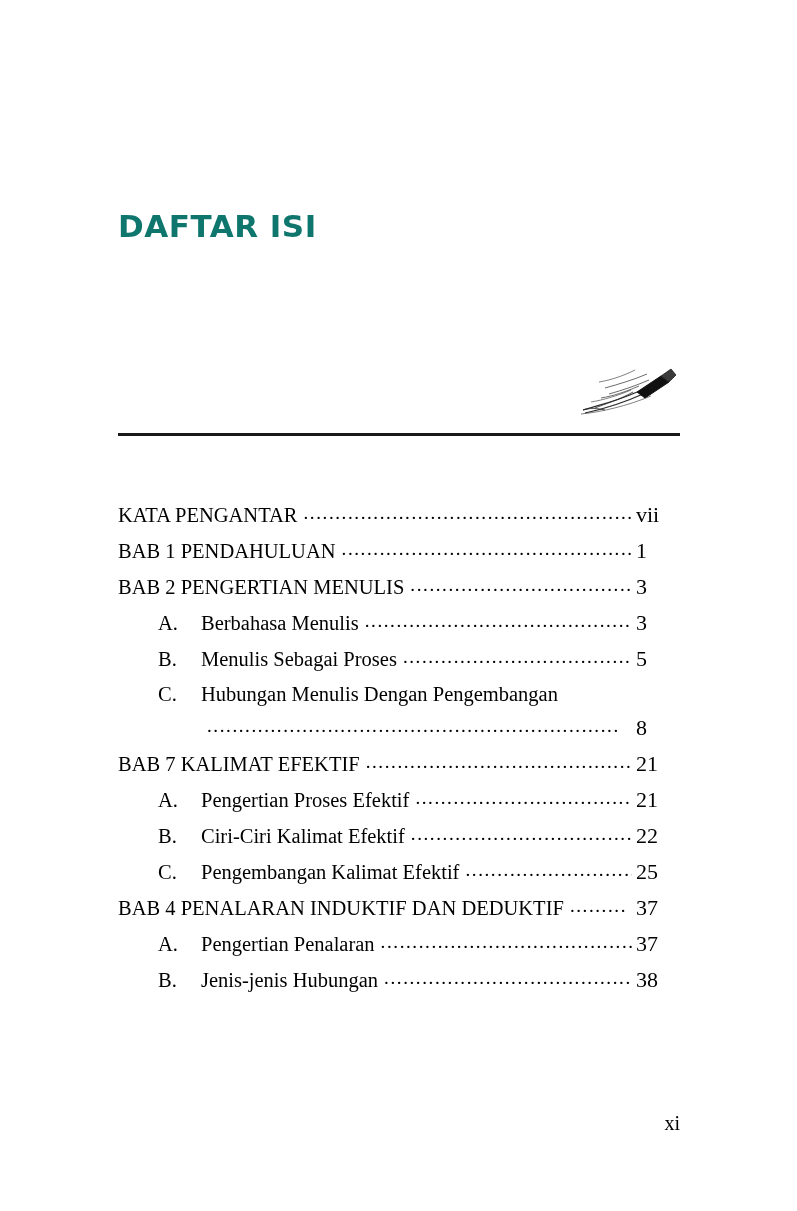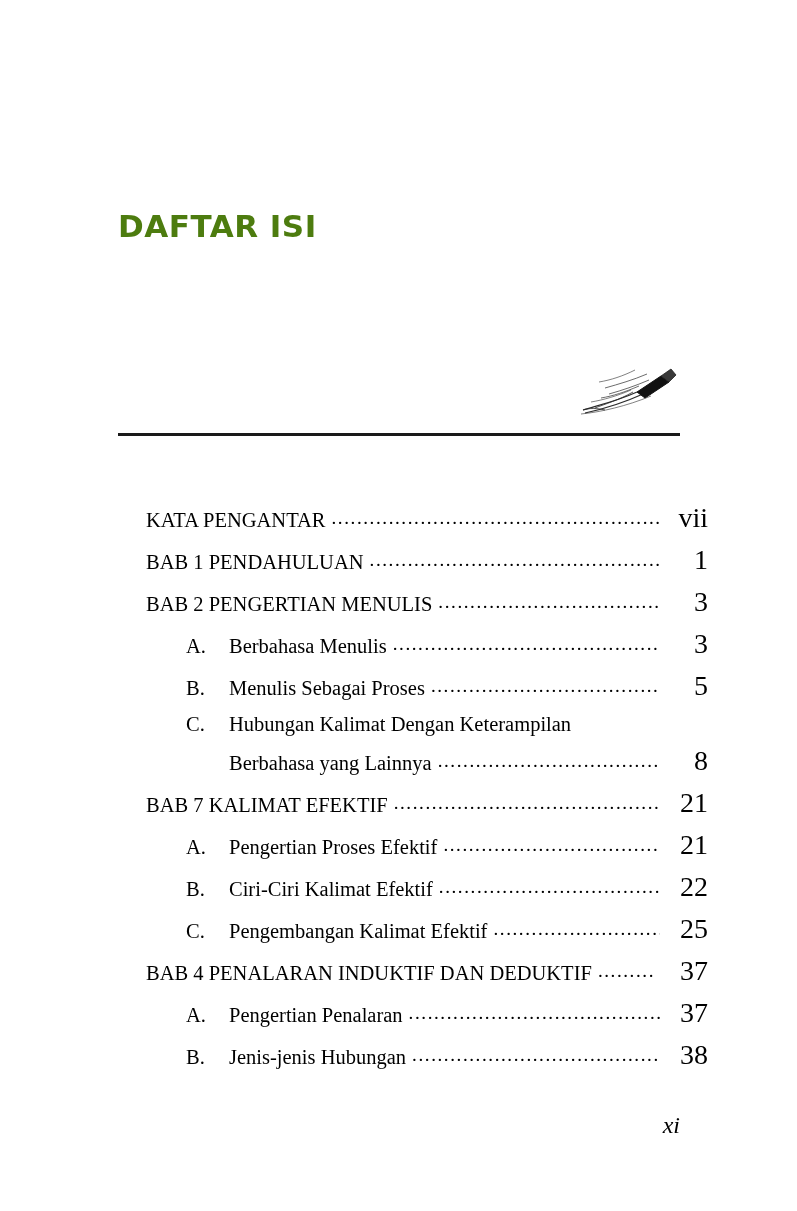--- a/index.html
+++ b/index.html
@@ -17,21 +17,21 @@
     overflow: hidden;
   }
   .title {
     position: absolute;
     left: 118px;
     top: 208px;
     font-family: "DejaVu Sans", sans-serif;
     font-weight: bold;
     font-size: 31px;
     letter-spacing: 0.5px;
-    color: #4d7c0f;
+    color: #0f766e;
   }
   .ornament {
     position: absolute;
     left: 575px;
     top: 358px;
     width: 105px;
     height: 62px;
   }
   .rule {
     position: absolute;
@@ -39,21 +39,20 @@
     top: 433px;
     width: 562px;
     height: 3px;
     background: #1a1a1a;
   }
   .toc {
     position: absolute;
     left: 118px;
     top: 504px;
     width: 562px;
-    margin-left: 28px;
   }
   .entry {
     display: flex;
     align-items: baseline;
     width: 100%;
     font-size: 20.5px;
     line-height: 1.0;
     margin-bottom: 14px;
   }
   .entry.level1 {
@@ -92,30 +91,29 @@
     top: -3px;
     letter-spacing: 1.6px;
     font-size: 19px;
     color: #000;
   }
   .leader.none {
     visibility: hidden;
   }
   .pg {
     flex: 0 0 44px;
-    text-align: right;
-    white-space: nowrap;
-    font-size: 28px;
+    text-align: left;
+    white-space: nowrap;
+    font-size: 22px;
   }
   .folio {
     position: absolute;
     right: 117px;
     top: 1112px;
-    font-size: 24px;
-    font-style: italic;
+    font-size: 20px;
   }
 </style>
 </head>
 <body>
 
 <div class="page">
 
   <div class="title">DAFTAR ISI</div>
 
   <div class="ornament">
@@ -168,28 +166,27 @@
 
     <div class="entry level2">
       <span class="sublabel">B.</span>
       <span class="subtext">Menulis Sebagai Proses</span>
       <span class="leader">.................................................................</span>
       <span class="pg">5</span>
     </div>
 
     <div class="entry level2">
       <span class="sublabel">C.</span>
-      <span class="subtext">Hubungan Kalimat Dengan Keterampilan</span>
+      <span class="subtext">Hubungan Menulis Dengan Pengembangan</span>
       <span class="leader none">....</span>
       <span class="pg"></span>
     </div>
 
     <div class="entry cont">
       <span class="indent-cont"></span>
-      <span class="subtext">Berbahasa yang Lainnya</span>
       <span class="leader">.................................................................</span>
       <span class="pg">8</span>
     </div>
 
     <div class="entry level1">
       <span class="lbl">BAB 7 KALIMAT EFEKTIF</span>
       <span class="leader">.................................................................</span>
       <span class="pg">21</span>
     </div>
 

